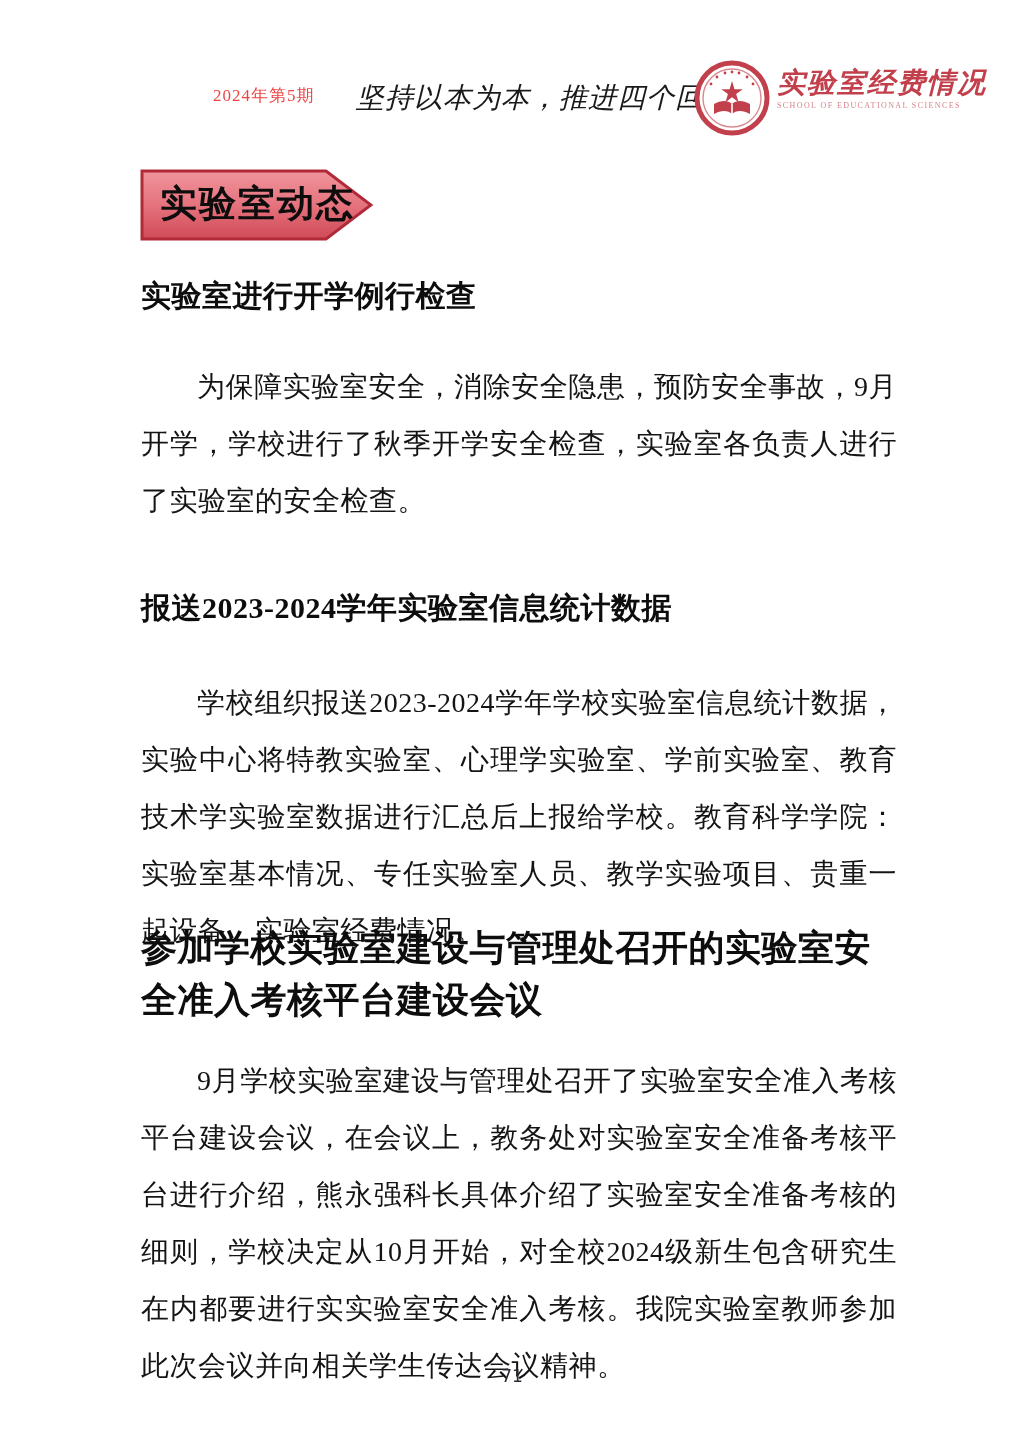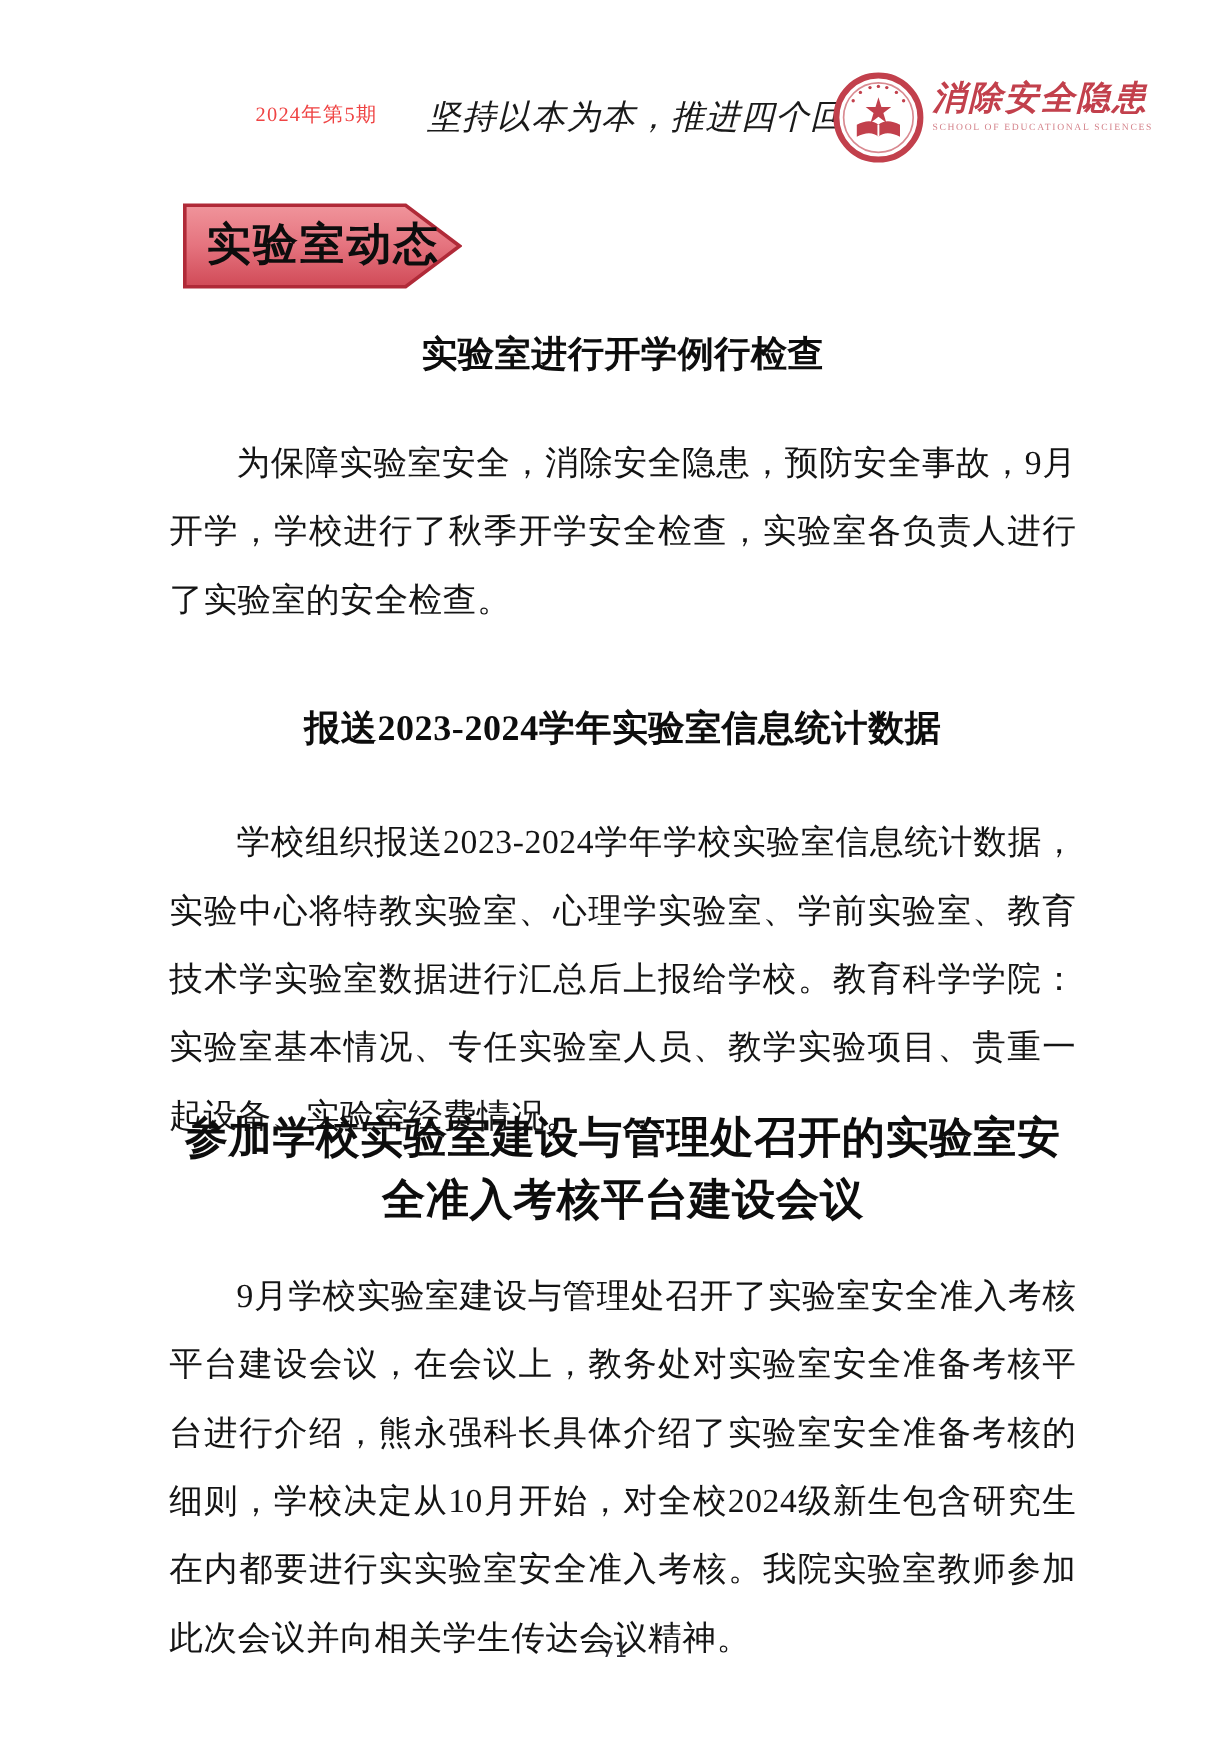--- a/index.html
+++ b/index.html
@@ -54,39 +54,39 @@
     letter-spacing: 1.4px;
     margin-top: 2px;
     white-space: nowrap;
     font-family: Liberation Serif, serif;
   }
 
   
   .banner {
     position: absolute;
     left: 140px; top: 168px;
-    width: 233px; height: 74px; margin-left: 12px;
+    width: 233px; height: 74px;
   }
   .banner svg { position: absolute; inset: 0; }
   .banner-label {
     position: absolute;
     left: 20px; top: 50%;
     transform: translateY(-52%);
     font-size: 37px;
     font-weight: bold;
     color: #0d0d0d;
     letter-spacing: 2px;
     white-space: nowrap;
   }
 
   
   .content-col { position: absolute; left: 141px; width: 756px; }
   .sec-title {
     margin: 0;
-    text-align: center;
+    text-align: left;
     font-size: 30px;
     font-weight: bold;
     color: #0d0d0d;
     line-height: 1.45;
     letter-spacing: 0.5px;
   }
   .sec-title.hei { font-family: "Liberation Sans", sans-serif; font-size: 36px; }
   .sec-para {
     margin: 0;
     font-size: 28px;
@@ -137,21 +137,21 @@
             <circle cx="23" cy="17" r="1.4"></circle>
           <circle cx="31" cy="13" r="1.4"></circle>
             <circle cx="38" cy="12" r="1.4"></circle>
           <circle cx="45" cy="13" r="1.4"></circle>
             <circle cx="53" cy="17" r="1.4"></circle>
           <circle cx="59" cy="24" r="1.4"></circle>
         </g>
       </svg>
     </span>
     <span class="logo-text">
-      <span class="logo-cn" style="display:block">消除安全隐患</span>
+      <span class="logo-cn" style="display:block">实验室经费情况</span>
       <span class="logo-en" style="display:block">SCHOOL OF EDUCATIONAL SCIENCES</span>
     </span>
   </div>
 
   <div class="banner">
     <svg viewBox="0 0 233 74" width="233" height="74">
       <defs>
         <linearGradient id="bannerGrad" x1="0" y1="0" x2="0" y2="1">
           <stop offset="0" stop-color="#f0949b"></stop>
           <stop offset="0.5" stop-color="#e5737e"></stop>

